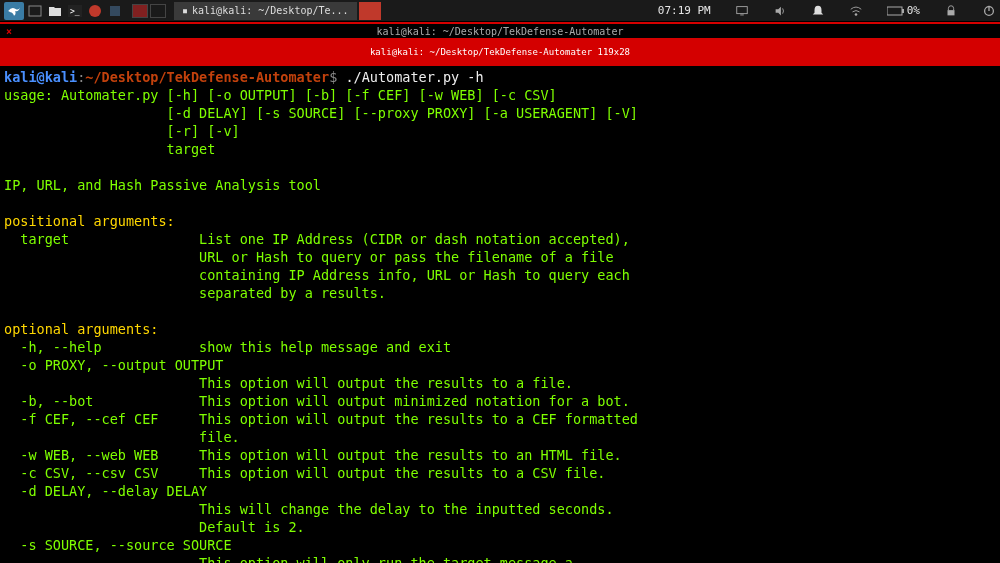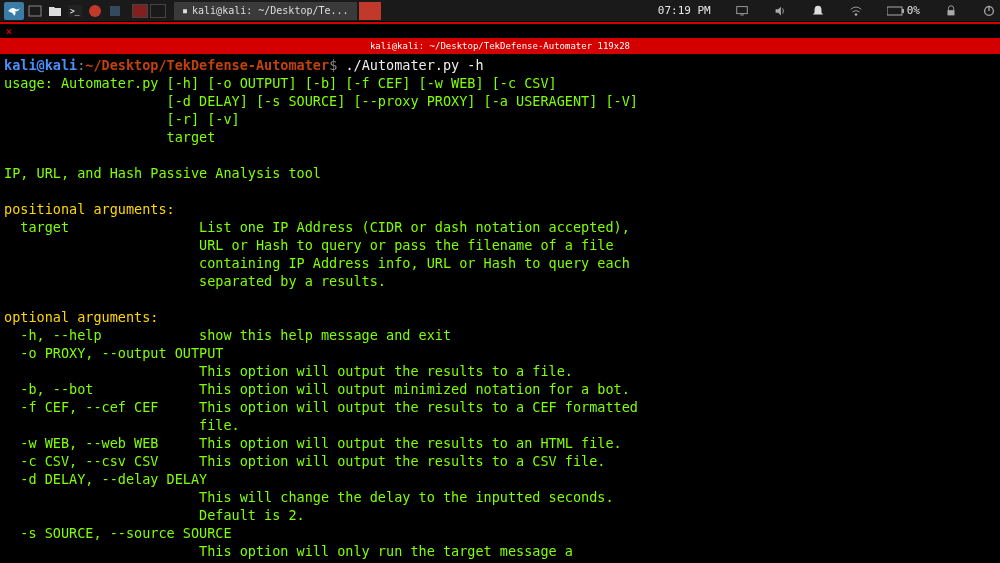--- a/index.html
+++ b/index.html
@@ -65,21 +65,21 @@
   height: 16px; background: #000;
   color: #aaa; font-size: 10px;
   text-align: center; line-height: 16px;
   border-top: 2px solid #d40000;
   position: relative;
 }
 .term-titlebar .x {
   position:absolute; left:6px; top:0; color:#d40000; font-weight:bold;
 }
 .term-tabbar {
-  height: 16px; background: #d40000;
+  height: 28px; background: #d40000;
   display: flex;
 }
 .term-tab {
   background: #d40000; color: #fff;
   font-size: 9px; padding: 0 8px;
   line-height: 14px;
   display:flex; align-items:center; justify-content:center;
   width: 100%;
 }
 .term-body {
@@ -209,20 +209,21 @@
           <circle cx="8" cy="8" r="5" fill="none" stroke="#aaa" stroke-width="1.5"></circle>
           <line x1="8" y1="2" x2="8" y2="8" stroke="#aaa" stroke-width="1.5"></line>
         </svg>
     </span>
   </div>
 </div>
 
 <div class="terminal-window">
   <div class="term-titlebar">
     <span class="x">×</span>
+    <span>kali@kali: ~/Desktop/TekDefense-Automater</span>
   </div>
   <div class="term-tabbar">
     <div class="term-tab">
       <span>kali@kali: ~/Desktop/TekDefense-Automater 119x28</span>
     </div>
   </div>
   <div class="term-body"><span class="prompt-user">kali@kali</span><span class="prompt-sep">:</span><span class="prompt-path">~/Desktop/TekDefense-Automater</span><span class="prompt-sep">$</span><span class="cmd"> ./Automater.py -h</span>
 <span class="out-green">usage: Automater.py [-h] [-o OUTPUT] [-b] [-f CEF] [-w WEB] [-c CSV]</span>
 <span class="out-green">                    [-d DELAY] [-s SOURCE] [--proxy PROXY] [-a USERAGENT] [-V]</span>
 <span class="out-green">                    [-r] [-v]</span>

